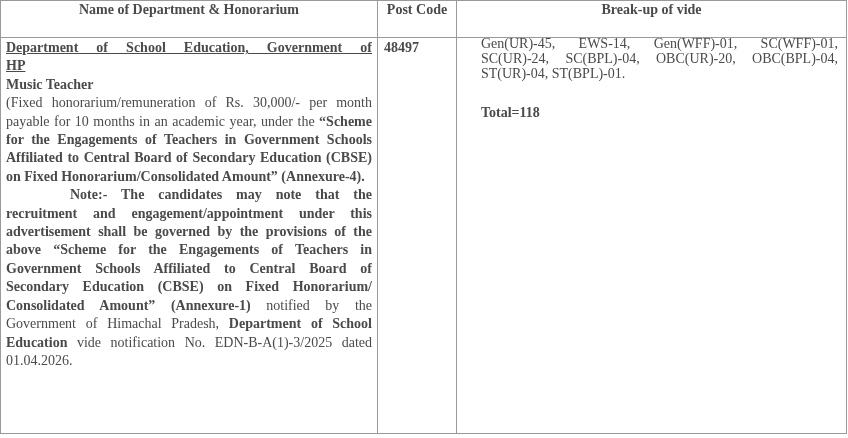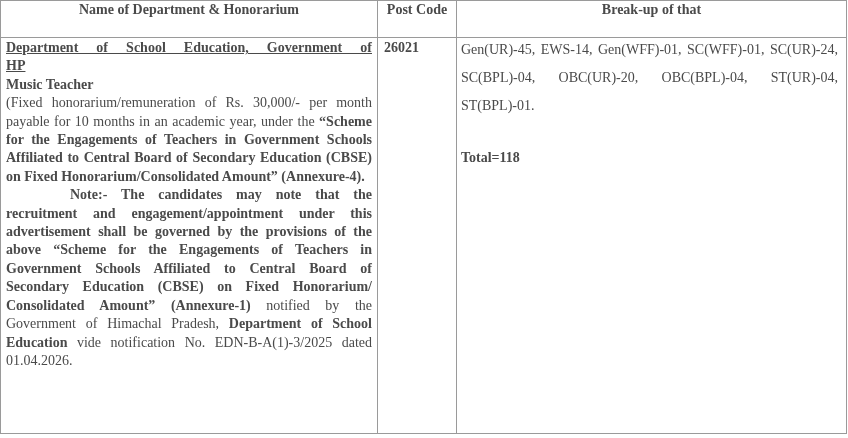--- a/index.html
+++ b/index.html
@@ -4,53 +4,53 @@
 <style>
   html,body{margin:0;padding:0;background:#ffffff;}
   body{width:848px;height:438px;overflow:hidden;font-family:"Liberation Serif","DejaVu Serif",serif;color:#4a4a4a;}
   table{position:absolute;left:0;top:0;border-collapse:collapse;width:846px;table-layout:fixed;}
   td,th{border:1px solid #9a9a9a;vertical-align:top;font-size:14px;line-height:18.4px;padding:0 5px;}
   th{font-weight:bold;text-align:center;height:36px;padding-top:0;}
   th.code{text-align:center;}
   col.c1{width:377px;} col.c2{width:79px;} col.c3{width:390px;}
   td.name{text-align:justify;padding-top:1px;padding-bottom:6px;}
   td.code{font-weight:bold;padding-top:1px;padding-left:6px;}
-  td.breakup{text-align:justify;line-height:28px;padding-left:4px;padding-right:8px;}
+  td.breakup{text-align:justify;line-height:15px;padding-left:24px;padding-right:8px;}
   .u{text-decoration:underline;font-weight:bold;display:block;text-align-last:justify;}
   .b{font-weight:bold;}
   .indent{display:inline-block;width:64px;}
   .total{font-weight:bold;margin-top:24px;padding-right:0;}
 </style>
 </head>
 <body>
 
 <table>
   <colgroup>
       <col class="c1">
       <col class="c2">
       <col class="c3">
     </colgroup>
   <thead>
     <tr>
       <th>Name of Department &amp; Honorarium</th>
       <th class="code">Post Code</th>
-      <th>Break-up of that</th>
+      <th>Break-up of vide</th>
     </tr>
   </thead>
   <tbody>
     <tr style="height:396px;">
       <td class="name">
         <span class="u">Department of School Education, Government of</span>
         <span class="b" style="text-decoration:underline;display:block;">HP</span>
         <span class="b" style="display:block;">Music Teacher</span>
         <span>(Fixed honorarium/remuneration of Rs. 30,000/- per month payable for 10 months in an academic year, under the </span><span class="b">“Scheme for the Engagements of Teachers in Government Schools Affiliated to Central Board of Secondary Education (CBSE) on Fixed Honorarium/Consolidated Amount” (Annexure-4).</span>
         <div style="text-align:justify;">
           <span class="indent"></span><span class="b">Note:- The candidates may note that the recruitment and engagement/appointment under this advertisement shall be governed by the provisions of the above “Scheme for the Engagements of Teachers in Government Schools Affiliated to Central Board of Secondary Education (CBSE) on Fixed Honorarium/ Consolidated Amount” (Annexure-1)</span><span> notified by the Government of Himachal Pradesh, </span><span class="b">Department of School Education</span><span> vide notification No. EDN-B-A(1)-3/2025 dated 01.04.2026.</span>
         </div>
       </td>
-      <td class="code">26021</td>
+      <td class="code">48497</td>
       <td class="breakup">
         <div style="margin-top:-2px;">Gen(UR)-45, EWS-14, Gen(WFF)-01, SC(WFF)-01, SC(UR)-24, SC(BPL)-04, OBC(UR)-20, OBC(BPL)-04, ST(UR)-04, ST(BPL)-01.</div>
         <div class="total">Total=118</div>
       </td>
     </tr>
   </tbody>
 </table>
 
 </body></html>

